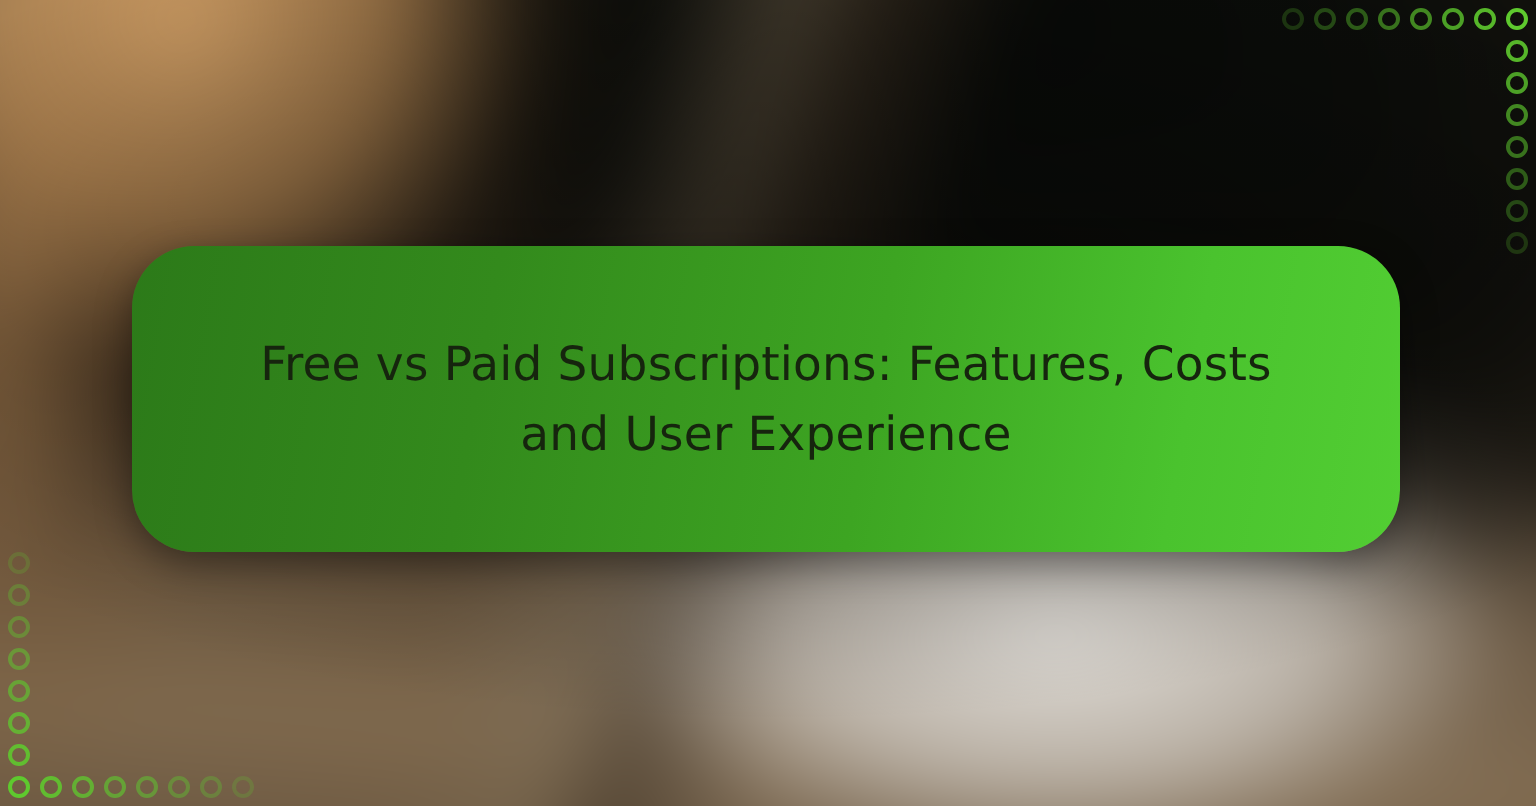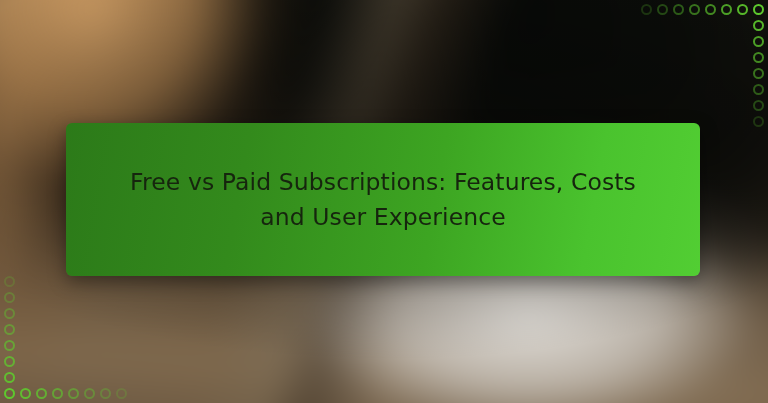--- a/index.html
+++ b/index.html
@@ -66,21 +66,21 @@
   }
 
   .dots-tr { right:0; top:0; width:140px; height:140px; }
   .dots-bl { left:0;  bottom:0; width:140px; height:140px; }
 
   
   .hero-card {
     position:absolute;
     left:66px; top:123px;
     width:634px; height:153px;
-    border-radius:6px;
+    border-radius:31px;
     background:linear-gradient(100deg, #2c7a19 0%, #338a1c 28%, #3da522 58%, #4ac32e 82%, #52ce33 100%);
     box-shadow:0 6px 18px rgba(0,0,0,0.38);
     display:flex;
     align-items:center;
     justify-content:center;
     padding:0 34px;
   }
 
   .hero-title {
     font-family:"DejaVu Sans", sans-serif;

